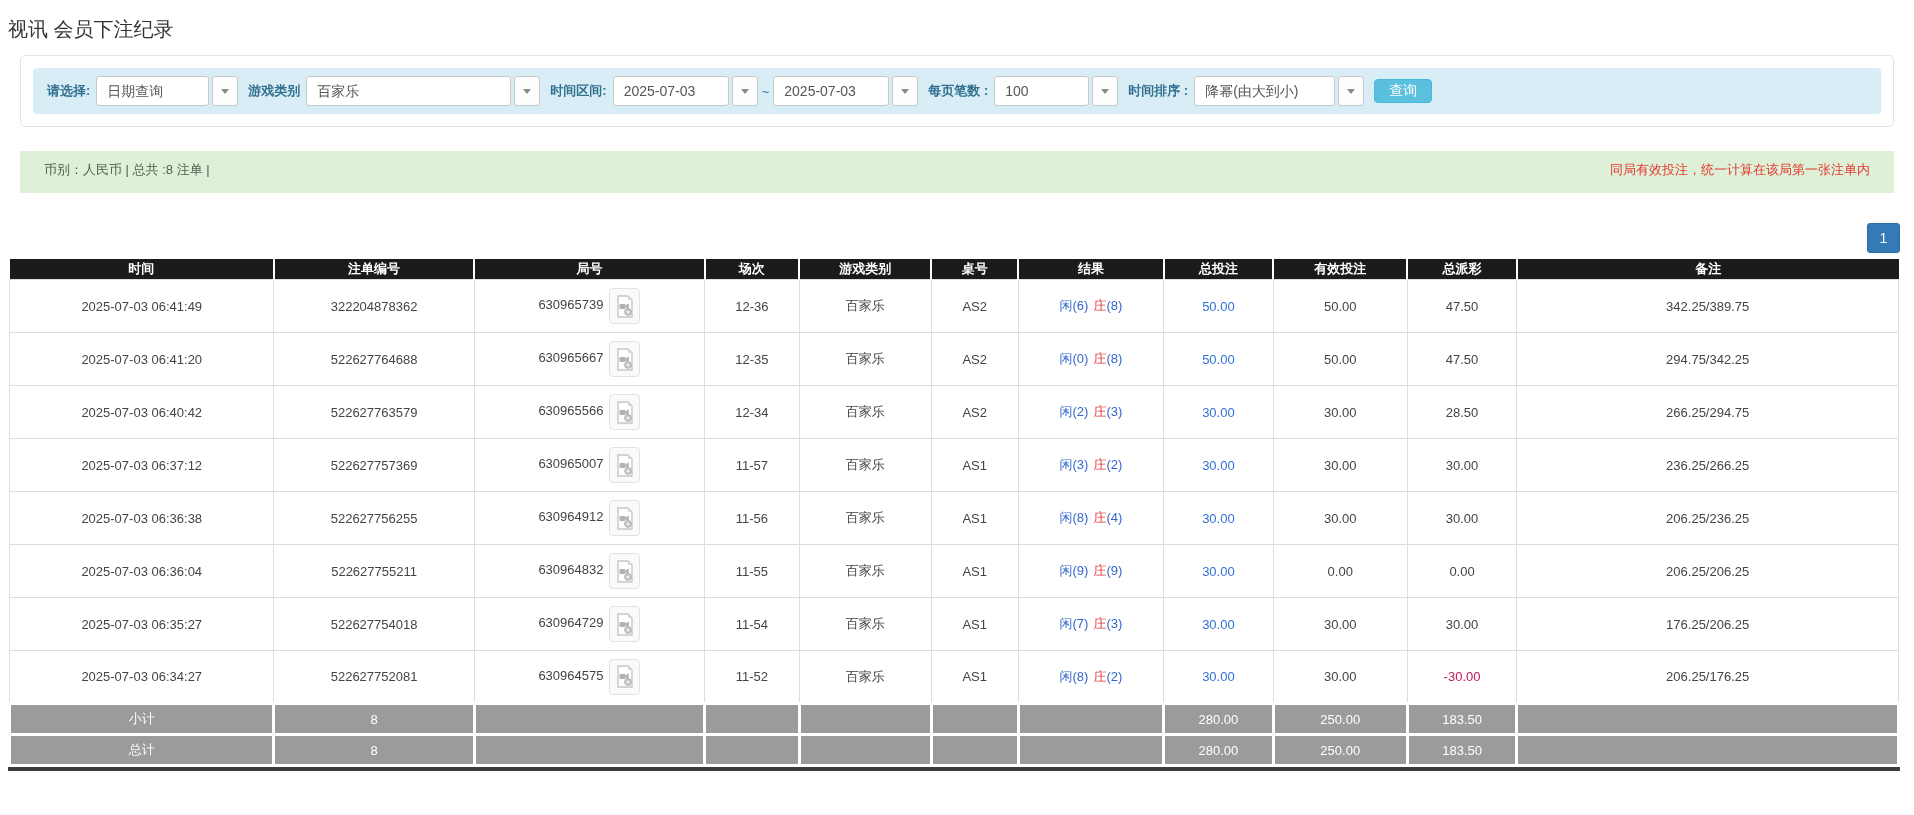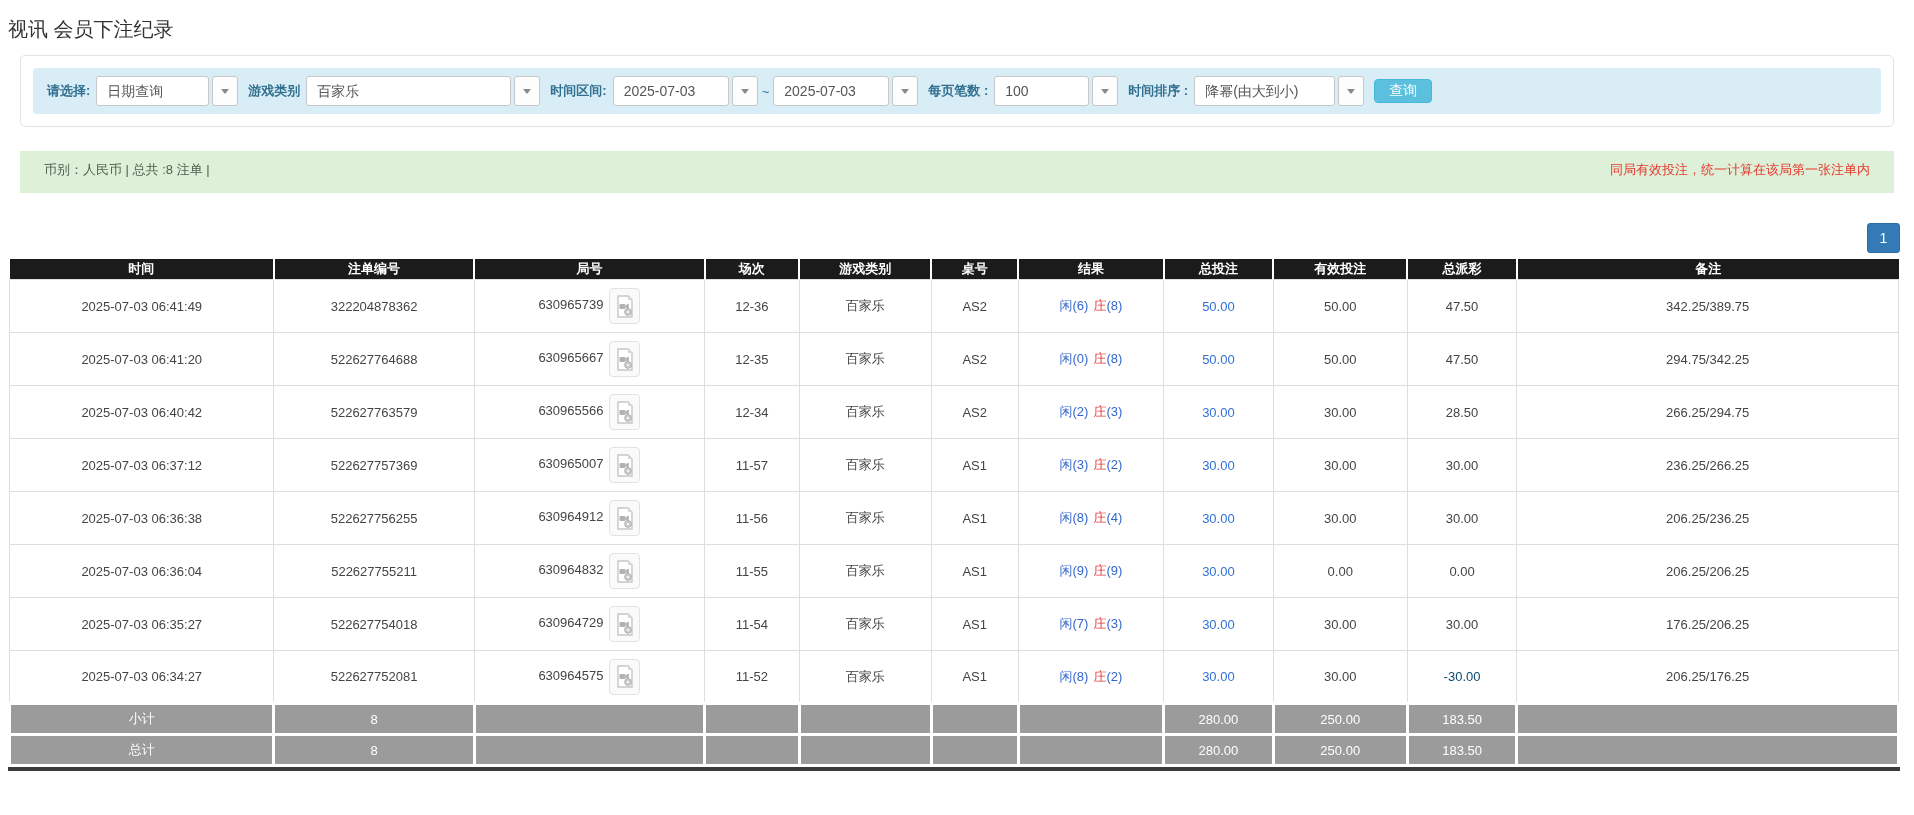--- a/index.html
+++ b/index.html
@@ -60,21 +60,21 @@
   tbody td {
     background:#fff; border:1px solid #dedede; height:53px; text-align:center;
     font-size:13px; color:#444; padding:0 4px;
   }
   tfoot td {
     background:#9b9b9b; border:3px solid #fff; color:#fff; font-size:13px; height:31px; text-align:center;
   }
   .res-p, .res-bn { color:#3366cc; }
   .res-b { color:#e43b3b; margin-left:5px; }
   .bet-link { color:#3071d8; text-decoration:none; cursor:pointer; }
-  .payout.neg { color:#0c4a6e;margin-top:20px; }
+  .payout.neg { color:#be185d;margin-top:20px; }
 
   .video-btn {
     display:inline-flex; align-items:center; justify-content:center; vertical-align:middle;
     width:31px; height:36px; margin-left:6px; background:#fafafa; border:1px solid #e2e2e2;
     border-radius:4px; cursor:pointer; padding:0;
   }
   .table-bottom-bar { height:4px; background:#3c3c3c; width:1892px; margin:0 10px 0 8px; }
 </style>
 </head>
 <body>

